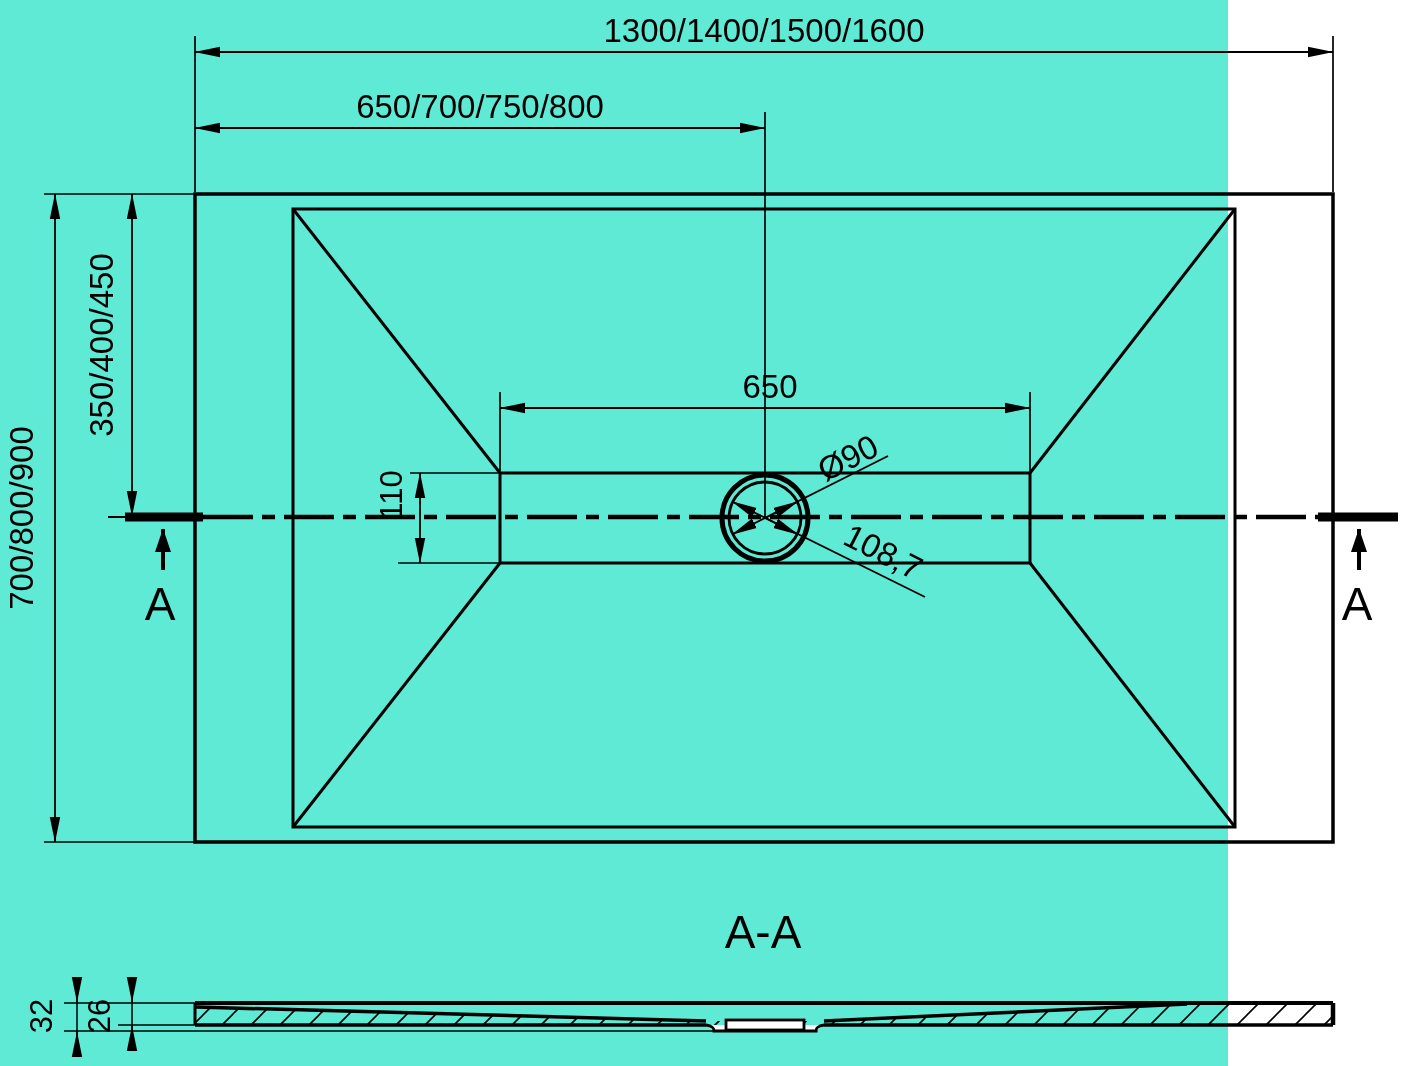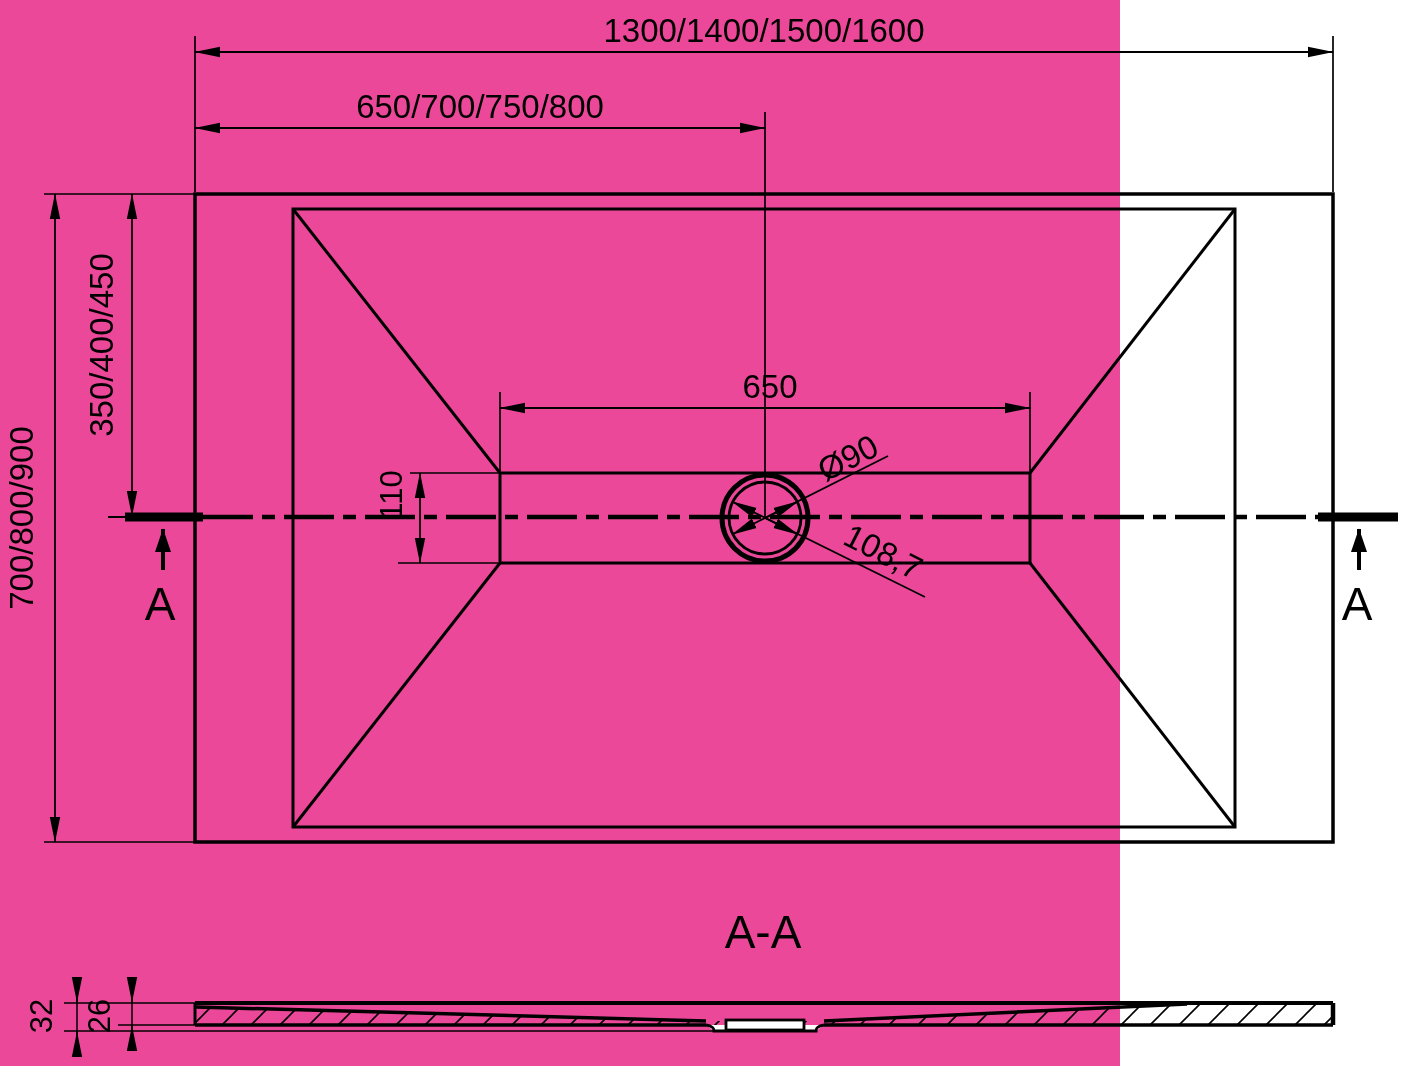--- a/index.html
+++ b/index.html
@@ -5,23 +5,23 @@
   html, body {
     margin: 0;
     padding: 0;
     background: #ffffff;
     width: 1414px;
     height: 1066px;
     overflow: hidden;
   }
   .canvas-wrap {
     position: relative;
-    width: 1120px;
+    width: 1228px;
     height: 1066px;
-    background: #ec4899;
+    background: #5eead4;
   }
   svg {
     display: block;
     font-family: "Liberation Sans", "DejaVu Sans", sans-serif;
   }
   .dim-text {
     font-size: 33px;
     fill: #000000;
   }
   .small-dim-text {

